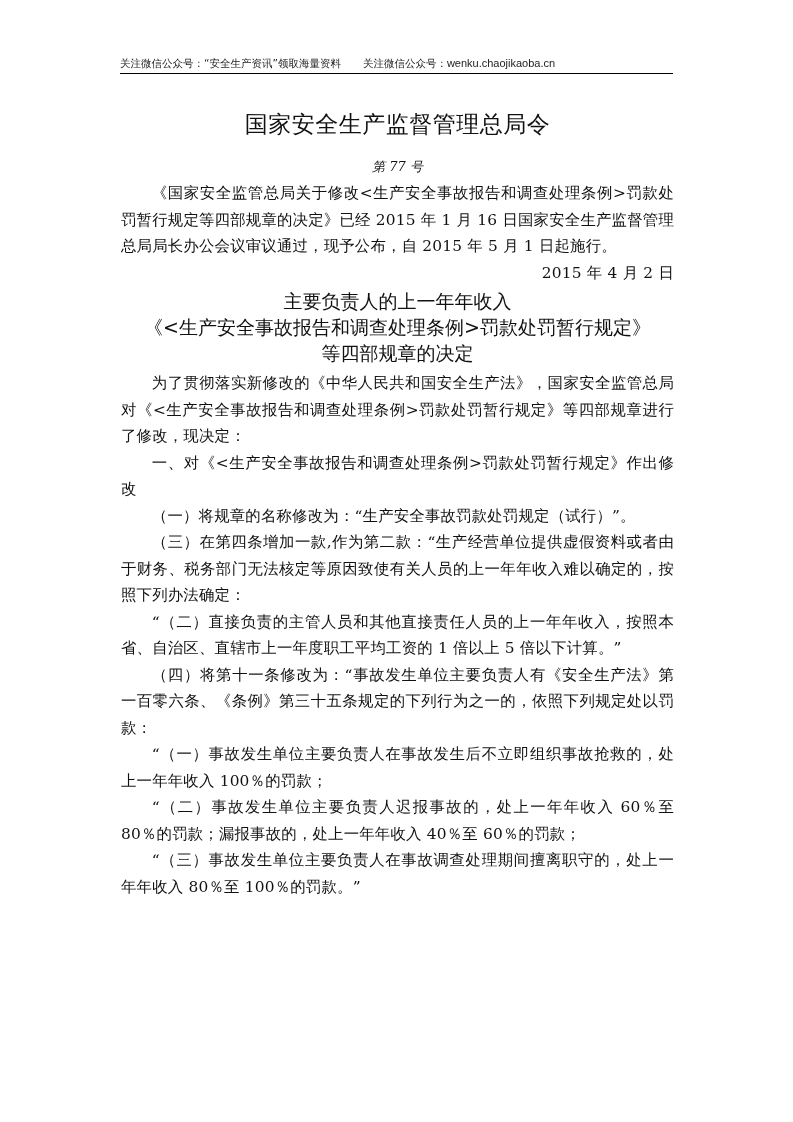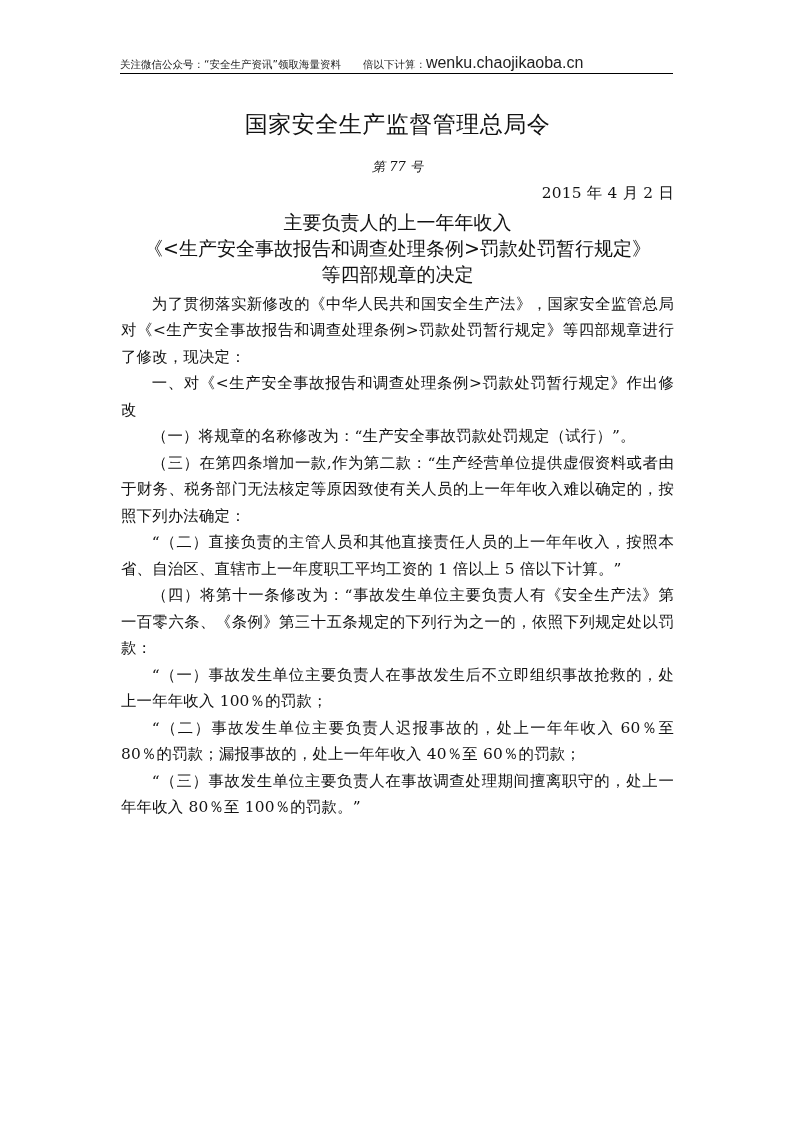--- a/index.html
+++ b/index.html
@@ -22,21 +22,21 @@
       width: 553px;
       height: 17px;
       border-bottom: 1.3px solid #000000;
       font-family: "DejaVu Sans", "Liberation Sans", sans-serif;
       font-size: 10.5px;
       line-height: 14px;
       color: #222222;
       white-space: nowrap;
     }
     .page-header .gap { display: inline-block; width: 22px; }
-    .page-header .url { font-family: "Liberation Sans", sans-serif; font-size: 16px; }
+    .page-header .url { font-family: "Liberation Sans", sans-serif; font-size: 11px; }
 
     .content {
       position: absolute;
       left: 121px;
       top: 92px;
       width: 553px;
     }
     .main-title {
       text-align: center;
       font-family: "DejaVu Sans", "Liberation Sans", sans-serif;
@@ -69,26 +69,27 @@
       line-height: 26px;
       margin: 0;
       font-weight: normal;
     }
     .sub-block { margin: 2px 0 4px 0; }
   </style>
 </head>
 <body>
 
 <div class="page-header">
-  <span>关注微信公众号：“安全生产资讯”领取海量资料</span><span class="gap"></span><span>倍以下计算：</span><span class="url">wenku.chaojikaoba.cn</span>
+  <span>关注微信公众号：“安全生产资讯”领取海量资料</span><span class="gap"></span><span>关注微信公众号：</span><span class="url">wenku.chaojikaoba.cn</span>
 </div>
 
 <div class="content">
   <h1 class="main-title">国家安全生产监督管理总局令</h1>
   <div class="order-no">第 77 号</div>
+  <p class="indent">《国家安全监管总局关于修改&lt;生产安全事故报告和调查处理条例&gt;罚款处罚暂行规定等四部规章的决定》已经 2015 年 1 月 16 日国家安全生产监督管理总局局长办公会议审议通过，现予公布，自 2015 年 5 月 1 日起施行。</p>
   <p class="right">2015 年 4 月 2 日</p>
 
   <div class="sub-block">
     <h2 class="sub-title">主要负责人的上一年年收入</h2>
     <h2 class="sub-title">《&lt;生产安全事故报告和调查处理条例&gt;罚款处罚暂行规定》</h2>
     <h2 class="sub-title">等四部规章的决定</h2>
   </div>
 
   <p class="indent">为了贯彻落实新修改的《中华人民共和国安全生产法》，国家安全监管总局对《&lt;生产安全事故报告和调查处理条例&gt;罚款处罚暂行规定》等四部规章进行了修改，现决定：</p>
   <p class="indent">一、对《&lt;生产安全事故报告和调查处理条例&gt;罚款处罚暂行规定》作出修改</p>

